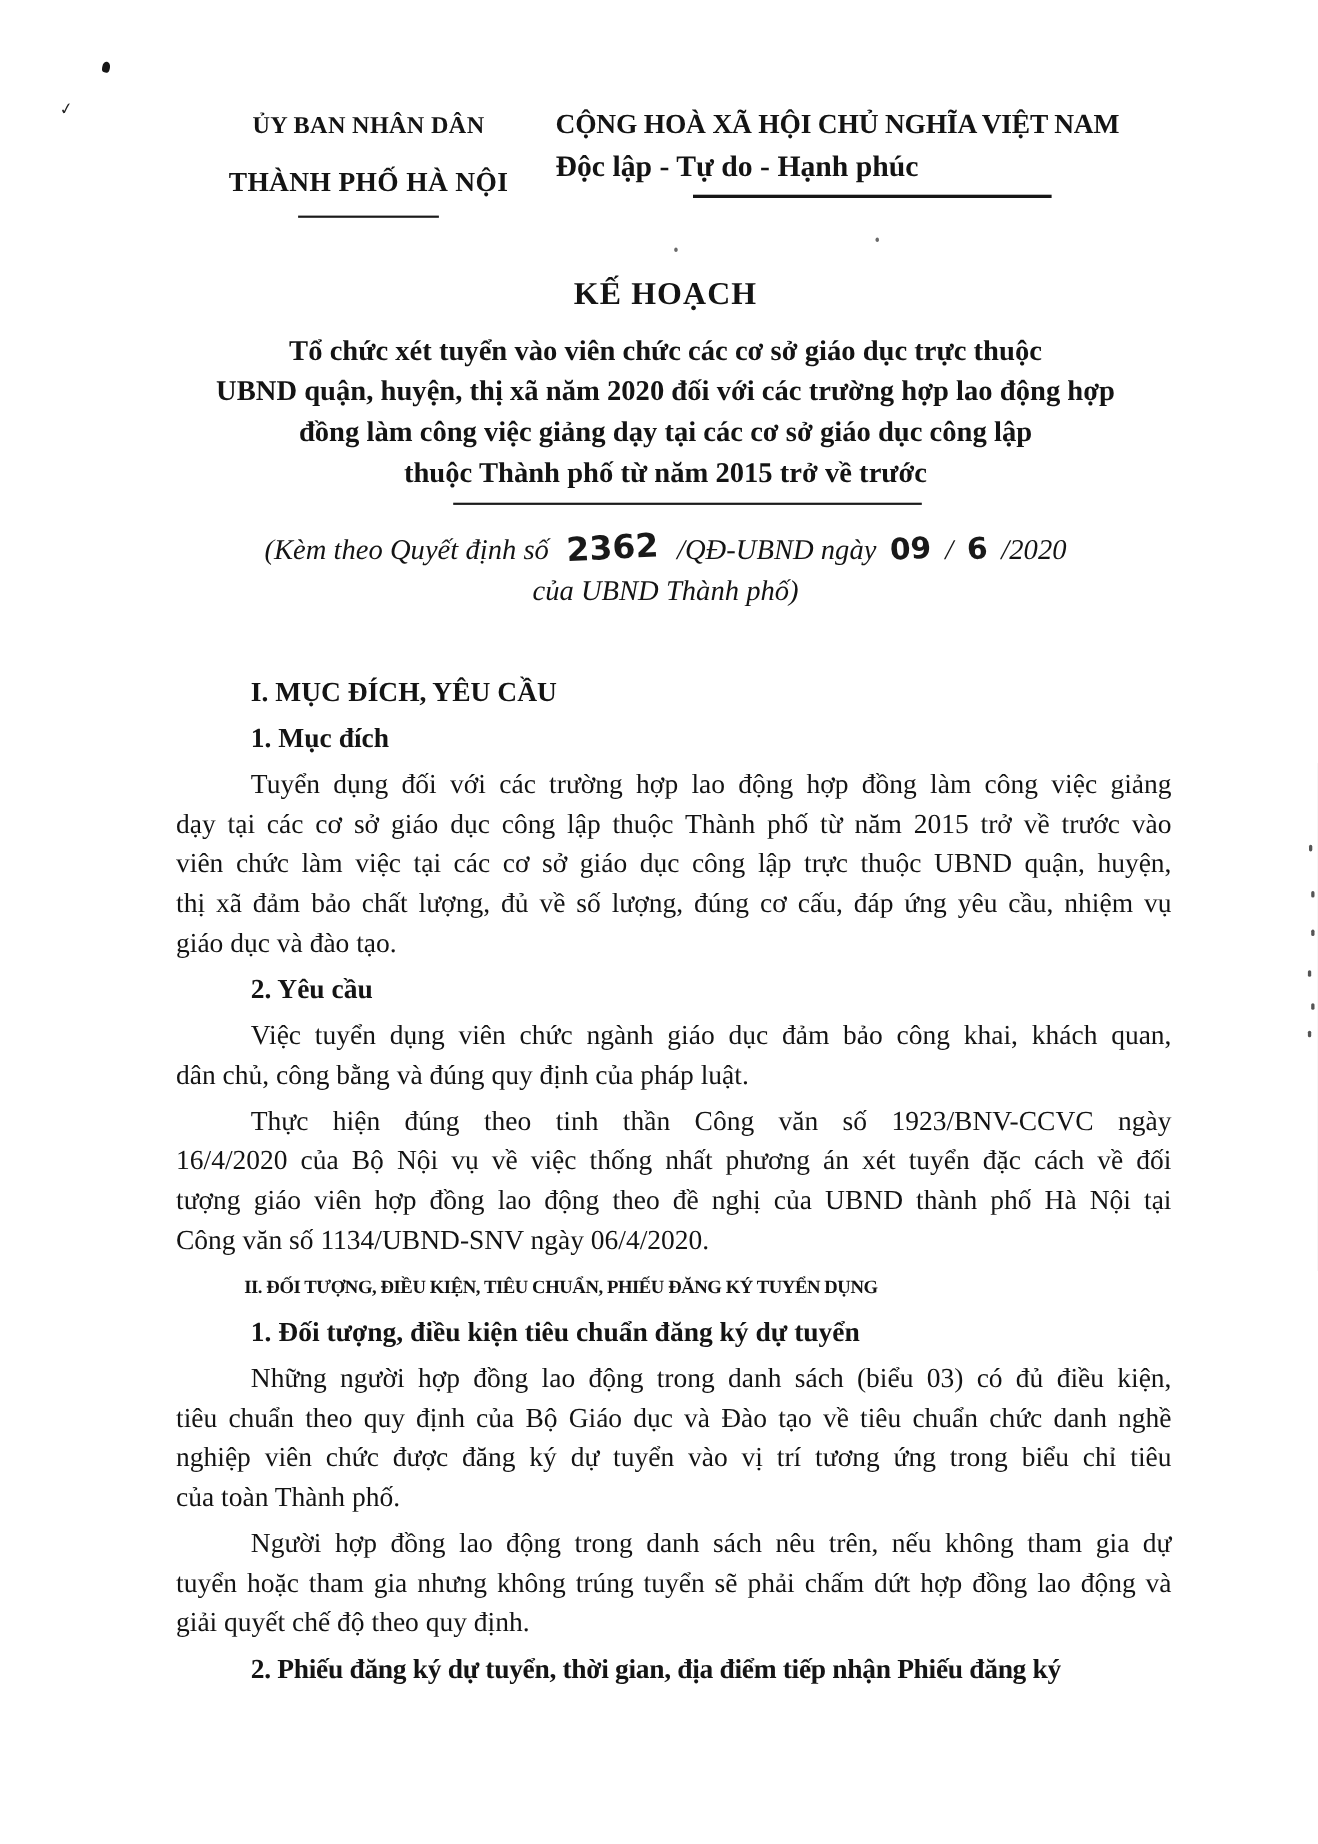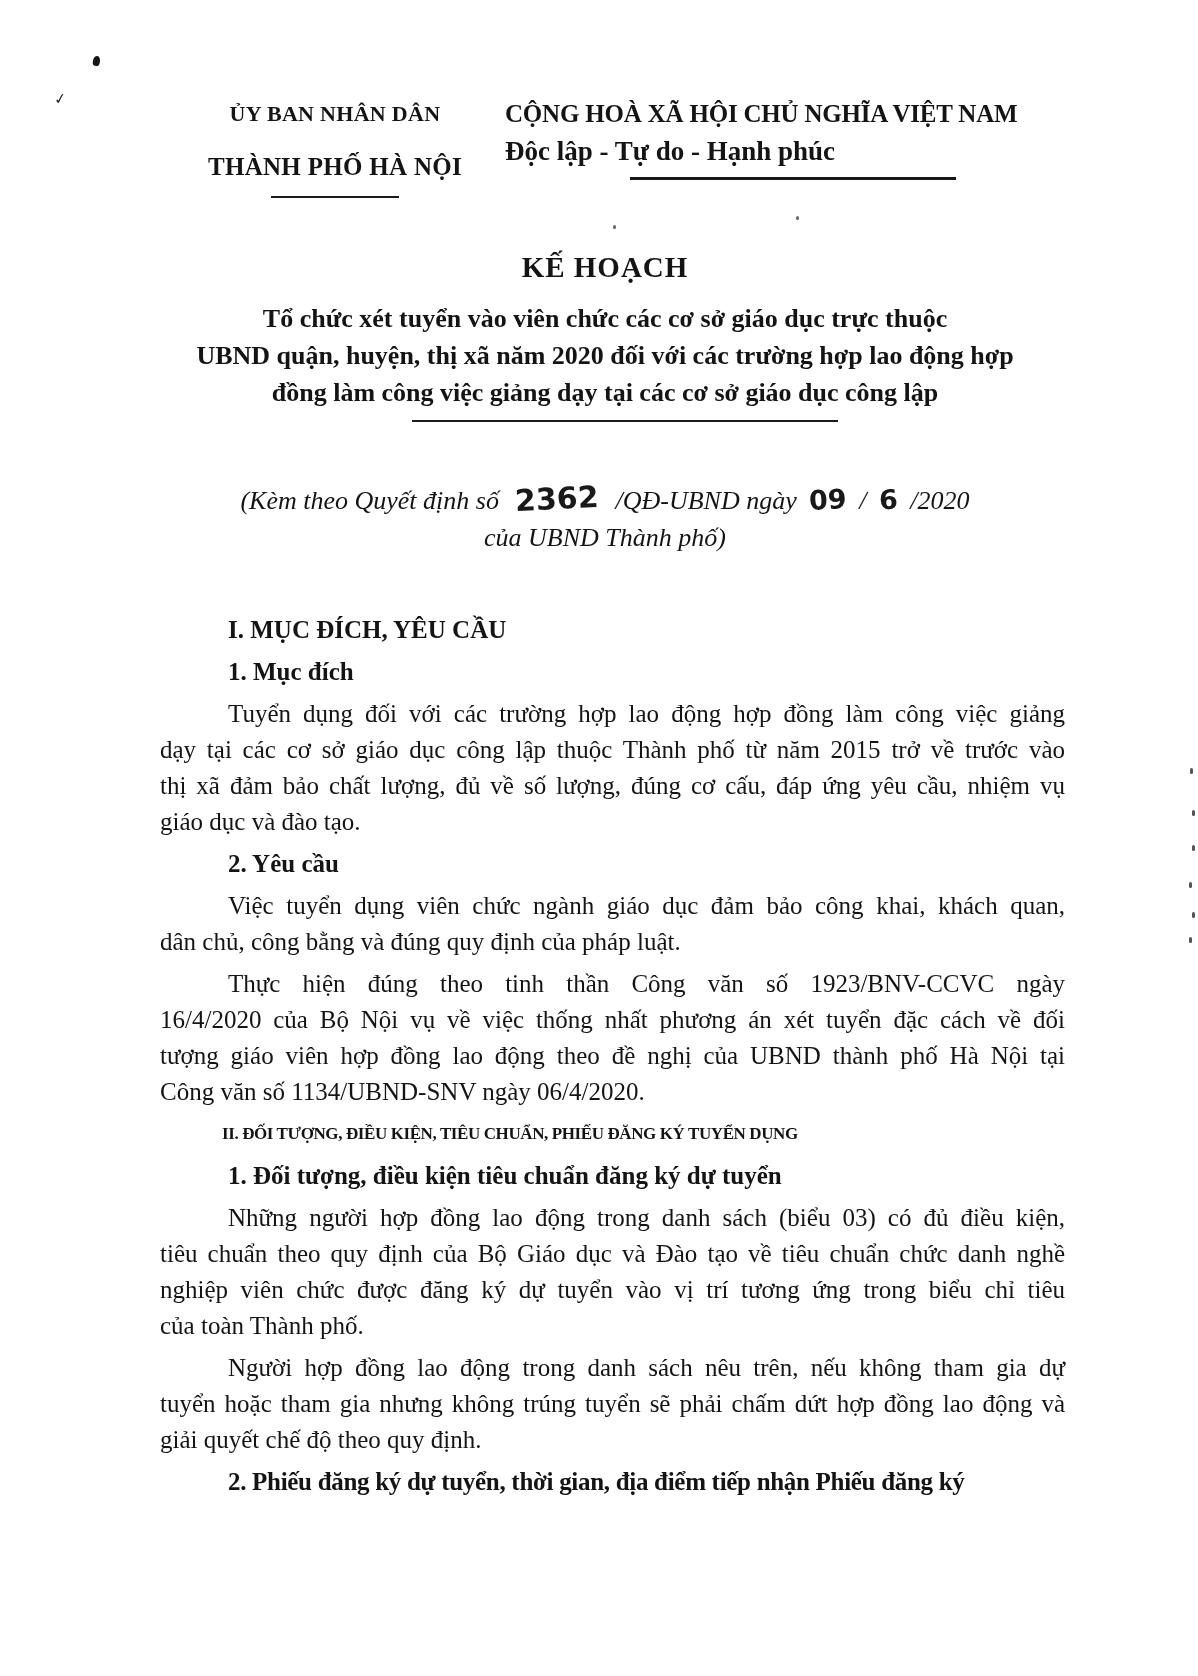--- a/index.html
+++ b/index.html
@@ -103,20 +103,21 @@
     <div class="hr-line2">Độc lập - Tự do - Hạnh phúc</div>
     <div class="rule-right"></div>
   </div>
 
   <div class="title-block">
     <div class="doc-type">KẾ HOẠCH</div>
     <div class="subject">
       <div class="subject-line">Tổ chức xét tuyển vào viên chức các cơ sở giáo dục trực thuộc</div>
       <div class="subject-line">UBND quận, huyện, thị xã năm 2020 đối với các trường hợp lao động hợp</div>
       <div class="subject-line">đồng làm công việc giảng dạy tại các cơ sở giáo dục công lập</div>
+      <div class="subject-line">thuộc Thành phố từ năm 2015 trở về trước</div>
     </div>
     <div class="title-rule"></div>
   </div>
 
   <div class="attach">
     <div>
       <span>(Kèm theo Quyết định số</span>
       <span class="hand hand-number">2362</span>
       <span>/QĐ-UBND  ngày</span>
       <span class="hand hand-date">09</span>
@@ -129,20 +130,21 @@
 
   <div class="body-col">
 
     <div class="blk h1">I. MỤC ĐÍCH, YÊU CẦU</div>
 
     <div class="blk h2">1. Mục đích</div>
 
     <div class="blk">
       <div class="jl first-line">Tuyển dụng đối với các trường hợp lao động hợp đồng làm công việc giảng</div>
       <div class="jl">dạy tại các cơ sở giáo dục công lập thuộc Thành phố từ năm 2015 trở về trước vào</div>
+      <div class="jl">viên chức làm việc tại các cơ sở giáo dục công lập trực thuộc UBND quận, huyện,</div>
       <div class="jl">thị xã đảm bảo chất lượng, đủ về số lượng, đúng cơ cấu, đáp ứng yêu cầu, nhiệm vụ</div>
       <div class="last-line">giáo dục và đào tạo.</div>
     </div>
 
     <div class="blk h2">2. Yêu cầu</div>
 
     <div class="blk">
       <div class="jl first-line">Việc tuyển dụng viên chức ngành giáo dục đảm bảo công khai, khách quan,</div>
       <div class="last-line">dân chủ, công bằng và đúng quy định của pháp luật.</div>
     </div>

